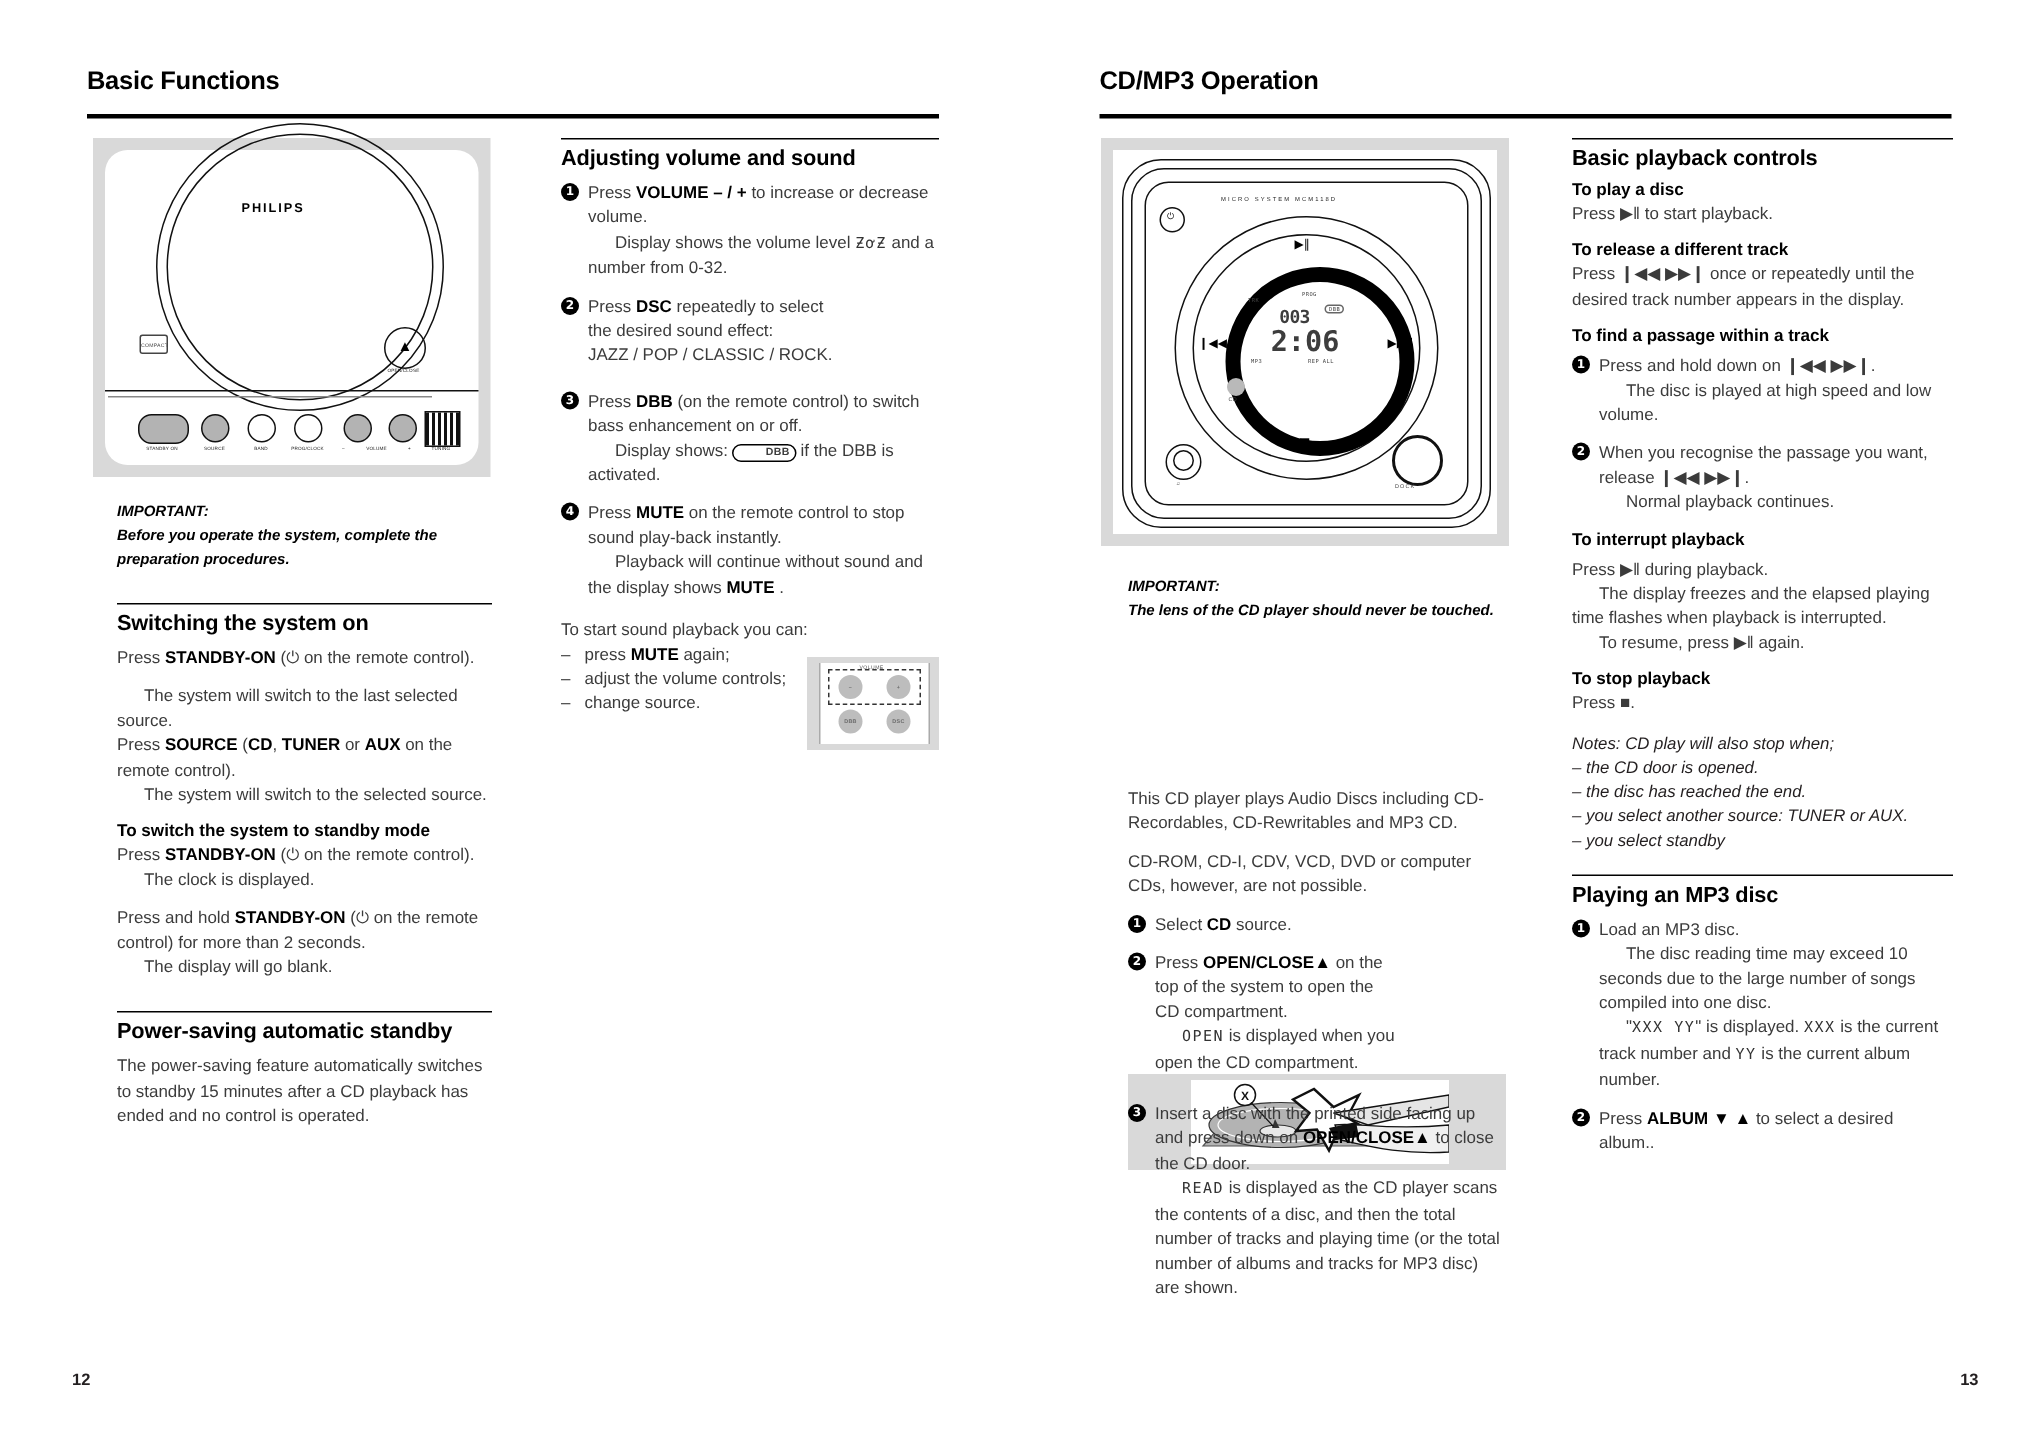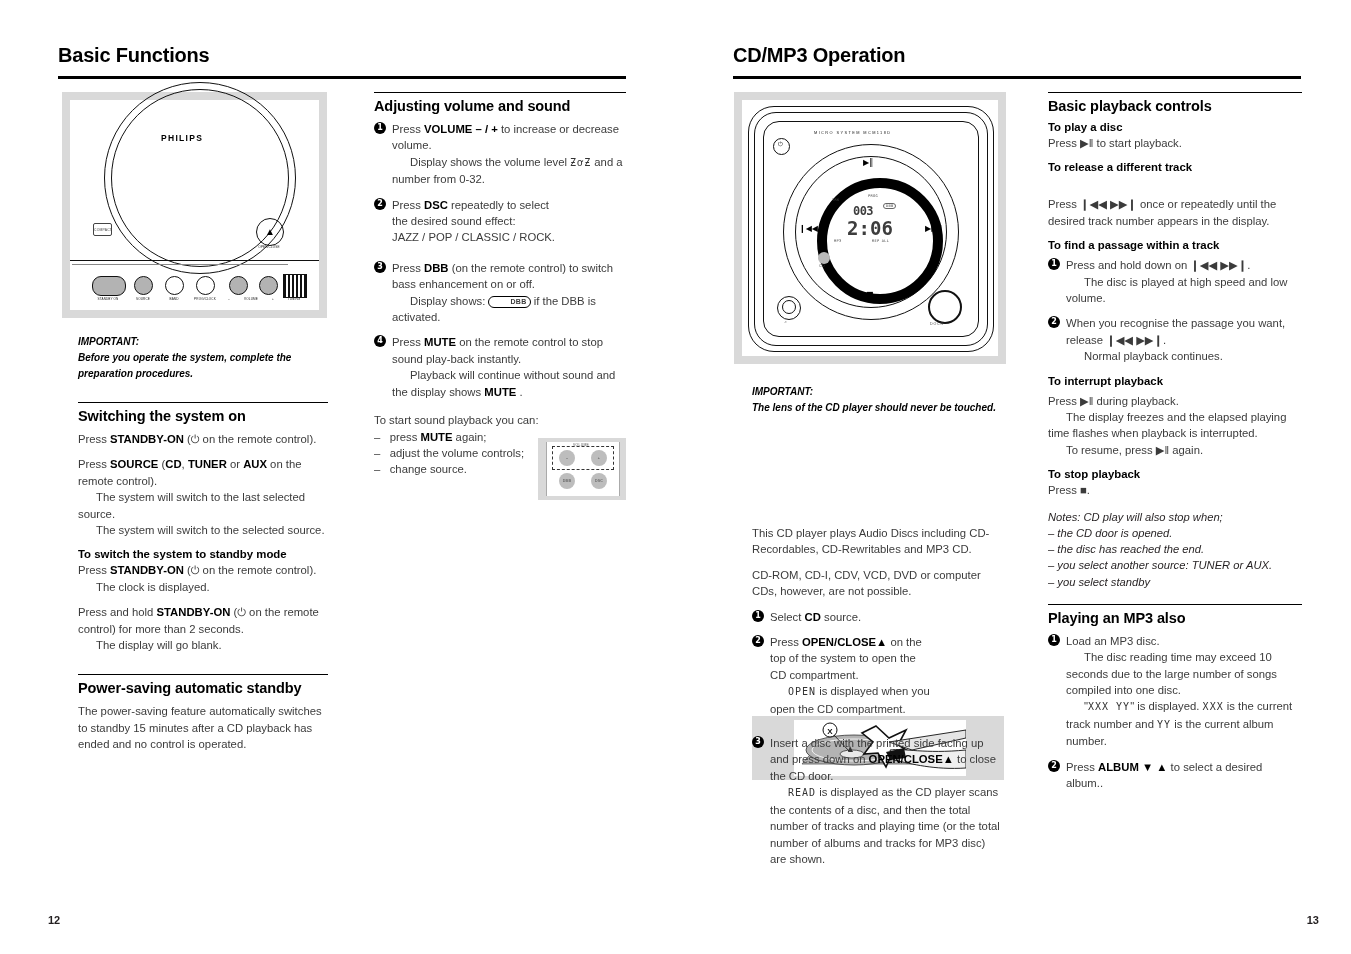--- a/index.html
+++ b/index.html
@@ -19,21 +19,21 @@
     position: absolute;
     top: 0;
     width: 675px;
     height: 954px;
   }
   .page-left { left: 0; }
   .page-right { left: 676px; }
 
   .page-title {
     position: absolute;
-    font-size: 20px;
+    font-size: 17px;
     font-weight: bold;
     letter-spacing: -0.2px;
     color: #000;
   }
   .title-rule {
     position: absolute;
     height: 3px;
     background: #000;
   }
   .page-num {
@@ -135,21 +135,21 @@
   .fig {
     background: #d9d9d9;
     position: relative;
   }
   .fig-inner {
     position: absolute;
     background: #fff;
   }
 
   
-  .dev1-body { left: 8px; top: 8px; right: 8px; bottom: 8px; }
+  .dev1-body { left: 8px; top: 8px; right: 8px; bottom: 8px; border-radius: 15px; }
   .dev1-disc {
     position: absolute;
     border: 1.1px solid #111;
     border-radius: 50%;
   }
   .philips-logo {
     position: absolute;
     font-size: 8.5px;
     font-weight: bold;
     letter-spacing: 1.3px;
@@ -339,24 +339,24 @@
     <div class="imp">
       <span>IMPORTANT:</span><br>
       <span>Before you operate the system, complete the preparation procedures.</span>
     </div>
 
     <div style="height:10px;"></div>
 
     <div class="h2">Switching the system on</div>
 
     <p>Press <b>STANDBY-ON</b> (<span class="pwr"></span> on the remote control).</p>
-    <p class="tight">Press <b>SOURCE</b> (<b>CD</b>, <b>TUNER</b> or <b>AUX</b> on the remote control).</p>
     <p class="tight">
         <span class="ind">The system will switch to the last selected source.</span>
       </p>
+    <p class="tight">Press <b>SOURCE</b> (<b>CD</b>, <b>TUNER</b> or <b>AUX</b> on the remote control).</p>
     <p>
         <span class="ind">The system will switch to the selected source.</span>
       </p>
 
     <div class="h3">To switch the system to standby mode</div>
     <p class="tight">Press <b>STANDBY-ON</b> (<span class="pwr"></span> on the remote control).</p>
     <p>
         <span class="ind">The clock is displayed.</span>
       </p>
 
@@ -524,21 +524,21 @@
   </div>
 
   <div class="col" style="left:372px; top:92px; width:254px;">
 
     <div class="h2">Basic playback controls</div>
 
     <div class="h3" style="margin-top:2px;">To play a disc</div>
     <p class="tight">Press ▶‖ to start playback.</p>
 
     <div class="h3">To release a different track</div>
-    <p style="margin-top:23px;">Press ❙◀◀   ▶▶❙ once or repeatedly until the desired track number appears in the display.</p>
+    <p style="margin-top:2px;">Press ❙◀◀   ▶▶❙ once or repeatedly until the desired track number appears in the display.</p>
 
     <div class="h3">To find a passage within a track</div>
     <div class="step" style="margin-top:6px;">
       <span class="bullet">1</span>
       <span>Press and hold down on ❙◀◀  ▶▶❙.</span>
       <span class="ind">The disc is played at high speed and low volume.</span>
     </div>
     <div class="step">
       <span class="bullet">2</span>
       <span>When you recognise the passage you want, release ❙◀◀  ▶▶❙.</span>
@@ -558,21 +558,21 @@
     <p>Press ■.</p>
 
     <div class="note" style="margin-top:10px;">
       <div>Notes: CD play will also stop when;</div>
       <div>– the CD door is opened.</div>
       <div>– the disc has reached the end.</div>
       <div>– you select another source: TUNER or AUX.</div>
       <div>– you select standby</div>
     </div>
 
-    <div class="h2" style="margin-top:14px;">Playing an MP3 also</div>
+    <div class="h2" style="margin-top:14px;">Playing an MP3 disc</div>
 
     <div class="step">
       <span class="bullet">1</span>
       <span>Load an MP3 disc.</span>
       <span class="ind">The disc reading time may exceed 10 seconds due to the large number of songs compiled into one disc.</span>
       <span class="ind"><span>"</span><span class="lcd">XXX  YY</span><span>" is displayed. </span><span class="lcd">XXX</span><span> is the current track number and </span><span class="lcd">YY</span><span> is the current album number.</span></span>
     </div>
 
     <div class="step">
       <span class="bullet">2</span>

